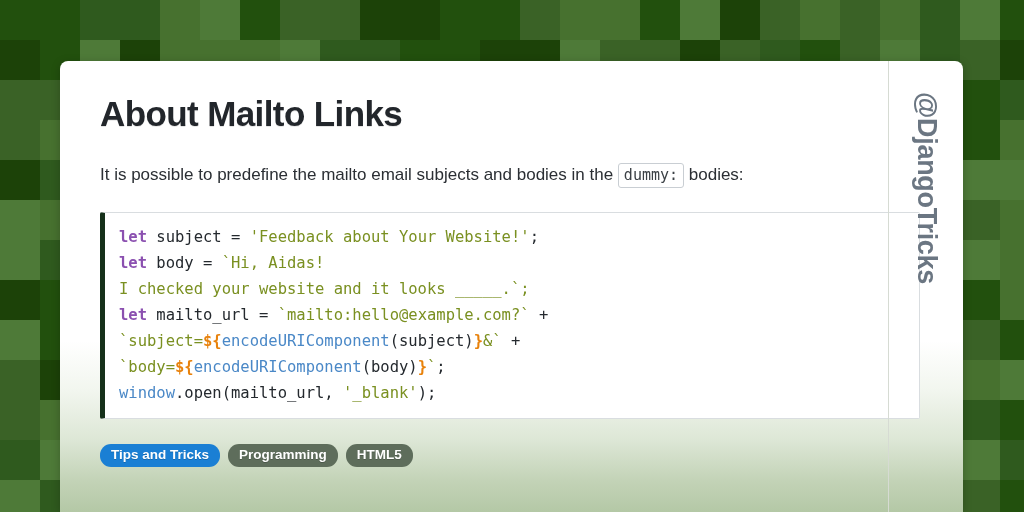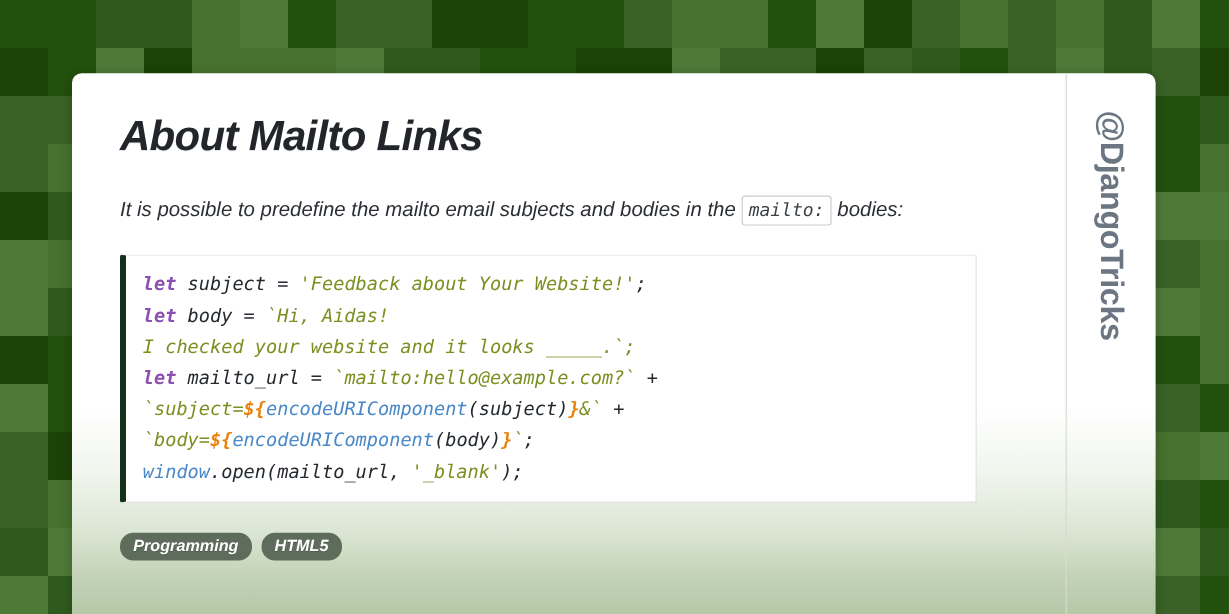--- a/index.html
+++ b/index.html
@@ -48,21 +48,20 @@
     display: flex;
     align-items: stretch;
   }
 
   
   #card-main {
     width: 828px;
     flex: 0 0 828px;
     padding: 33px 40px 0 40px;
     position: relative;
-    font-style: italic;
   }
 
   
   #card-rail {
     flex: 1 1 auto;
     border-left: 1px solid #d6dbd3;
     position: relative;
   }
 
   #brand-handle {
@@ -111,21 +110,21 @@
     white-space: nowrap;
   }
 
   
   #code-block {
     border: 1px solid #d9dde0;
     border-left: 5px solid #15301a;
     background: #ffffff;
     border-radius: 2px;
     padding: 11px 14px 12px 14px;
-    width: 714px;
+    width: 820px;
     margin-bottom: 25px;
   }
   #code-block pre {
     font-family: "DejaVu Sans Mono", "Liberation Mono", monospace;
     font-size: 15.5px;
     line-height: 26px;
     white-space: pre;
     color: #24292e;
   }
   .tok-kw   { color: #8b50b0; font-weight: 700; }
@@ -499,34 +498,35 @@
     <i style="background:#22500d"></i>
   </div>
 
 <div id="card">
 
   <div id="card-main">
 
     <h1 id="page-title">About Mailto Links</h1>
 
     <p id="intro-paragraph">
-      <span>It is possible to predefine the mailto email subjects and bodies in the </span><code class="inline-code">mailto:</code><span> bodies:</span>
+      <span>It is possible to predefine the mailto email subjects and bodies in the </span><code class="inline-code">dummy:</code><span> bodies:</span>
     </p>
 
     <div id="code-block">
       <pre id="code-content"><span class="tok-kw">let</span><span class="tok-plain"> subject = </span><span class="tok-str">'Feedback about Your Website!'</span><span class="tok-plain">;</span>
 <span class="tok-kw">let</span><span class="tok-plain"> body = </span><span class="tok-str">`Hi, Aidas!</span>
 <span class="tok-str">I checked your website and it looks _____.`;</span>
 <span class="tok-kw">let</span><span class="tok-plain"> mailto_url = </span><span class="tok-str">`mailto:hello@example.com?`</span><span class="tok-plain"> +</span>
 <span class="tok-str">`subject=</span><span class="tok-tpl">${</span><span class="tok-fn">encodeURIComponent</span><span class="tok-plain">(subject)</span><span class="tok-tpl">}</span><span class="tok-str">&amp;`</span><span class="tok-plain"> +</span>
 <span class="tok-str">`body=</span><span class="tok-tpl">${</span><span class="tok-fn">encodeURIComponent</span><span class="tok-plain">(body)</span><span class="tok-tpl">}</span><span class="tok-str">`</span><span class="tok-plain">;</span>
 <span class="tok-var">window</span><span class="tok-plain">.open(mailto_url, </span><span class="tok-str">'_blank'</span><span class="tok-plain">);</span></pre>
     </div>
 
     <div id="tag-list">
+        <a class="tag tag--primary" style="background: rgb(26, 127, 212);">Tips and Tricks</a>
         <a class="tag tag--secondary" style="background: rgb(94, 109, 91);">Programming</a>
         <a class="tag tag--secondary" style="background: rgb(94, 109, 91);">HTML5</a>
       </div>
 
   </div>
 
   <div id="card-rail">
     <div id="brand-handle">@DjangoTricks</div>
   </div>
 

